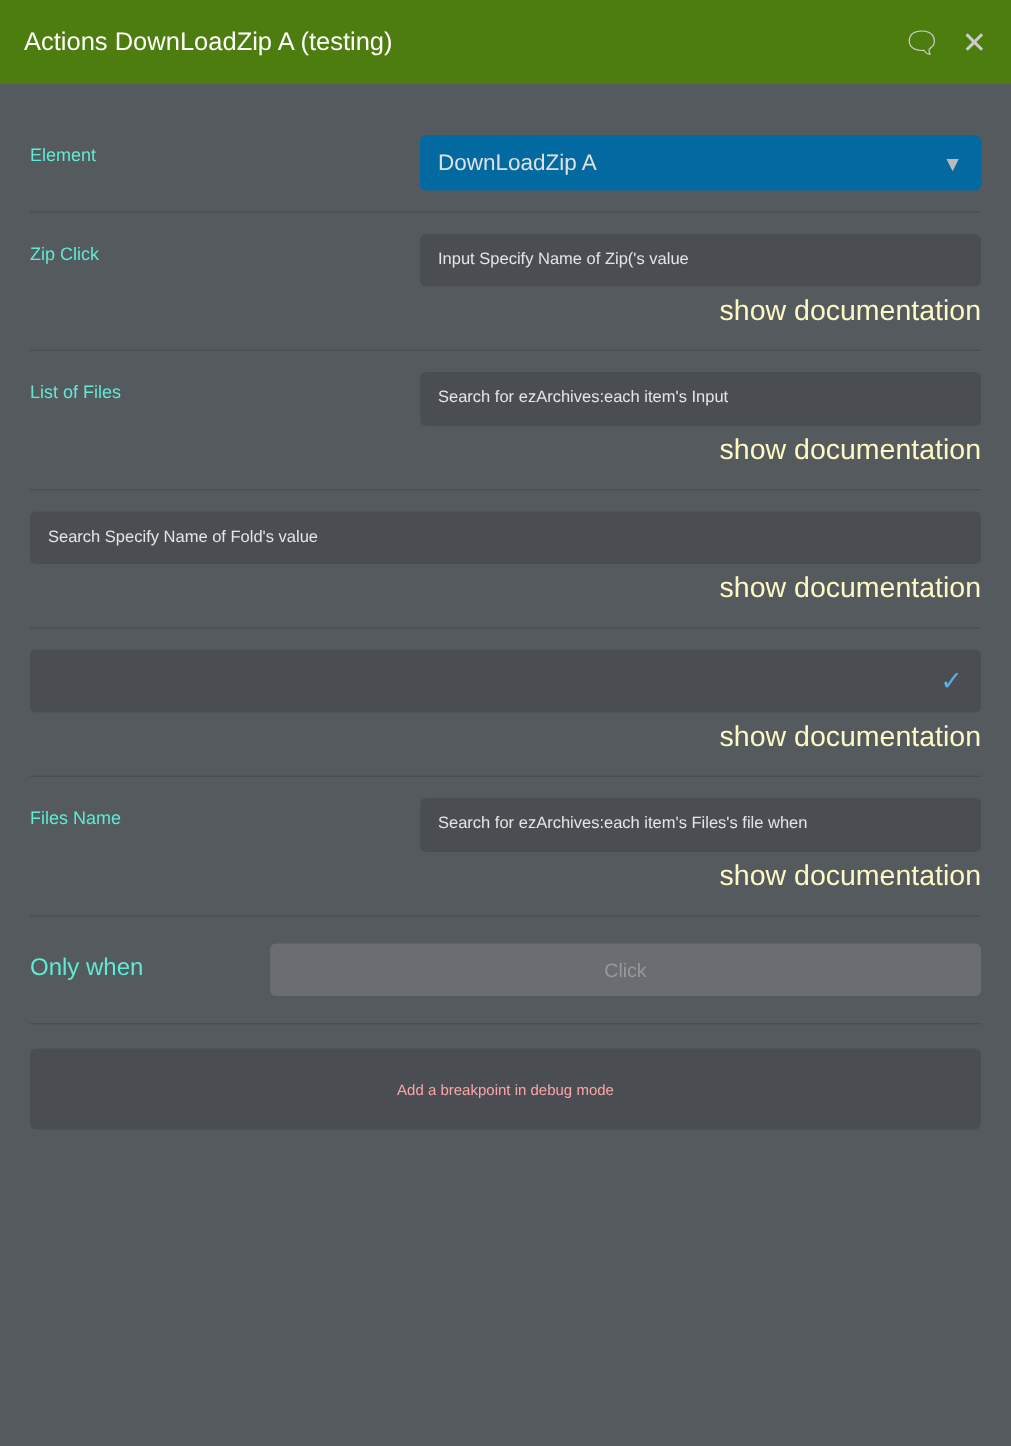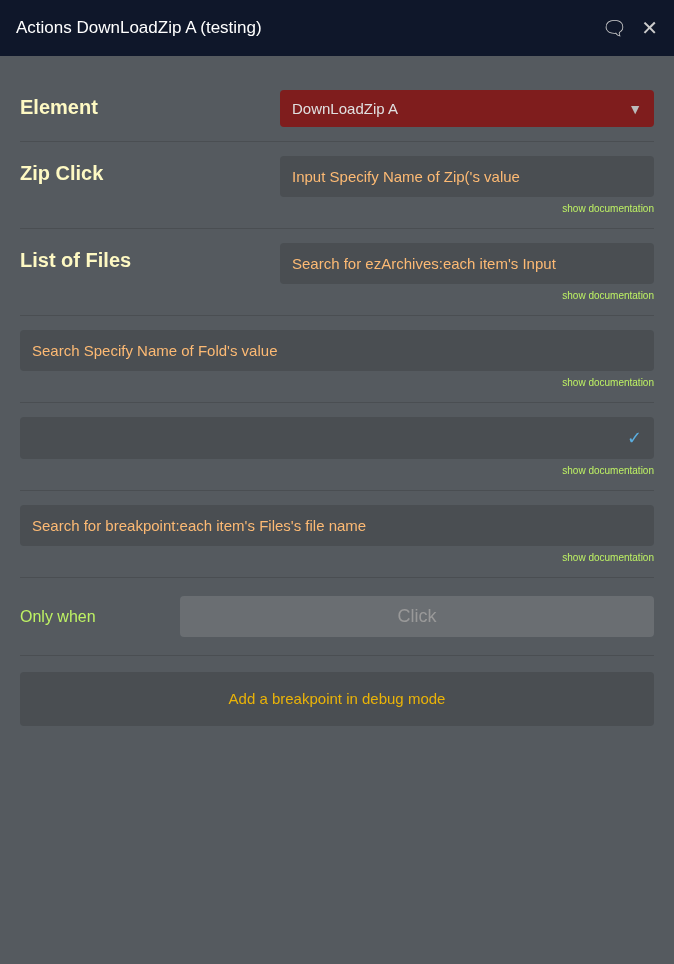--- a/index.html
+++ b/index.html
@@ -10,21 +10,21 @@
 
     body {
       width: 674px;
       min-height: 964px;
       background: #555a5f;
       font-family: Arial, sans-serif;
       color: #e0e0e0;
     }
 
     .title-bar {
-      background: #0f172a;
+      background: #4d7c0f;
       display: flex;
       align-items: center;
       justify-content: space-between;
       padding: 10px 16px;
       height: 56px;
       gap: 33px;
     }
 
     .title-bar-text {
       color: #ffffff;
@@ -52,34 +52,33 @@
       display: flex;
       align-items: flex-start;
       margin-bottom: 0;
       padding: 14px 0;
       border-bottom: 1px solid #4a4e52;
     }
 
     .field-label {
       width: 260px;
       min-width: 260px;
-      font-size: 20px;
-      color: #fef9c3;
+      font-size: 12px;
+      color: #5eead4;
       padding-top: 6px;
-      font-weight: bold;
     }
 
     .field-control {
       flex: 1;
       display: flex;
       flex-direction: column;
     }
 
     .dropdown-control {
-      background: #7f1d1d;
+      background: #0369a1;
       border: none;
       border-radius: 4px;
       padding: 10px 12px;
       color: #e0e0e0;
       font-size: 15px;
       display: flex;
       align-items: center;
       justify-content: space-between;
       cursor: pointer;
     }
@@ -87,29 +86,29 @@
     .dropdown-arrow {
       font-size: 14px;
       color: #bbb;
     }
 
     .blue-value {
       background: #4a4e52;
       border: none;
       border-radius: 4px;
       padding: 10px 12px;
-      color: #fdba74;
-      font-size: 15px;
+      color: #e5e5e5;
+      font-size: 11px;
       cursor: pointer;
       line-height: 1.4;
     }
 
     .show-doc {
-      color: #bef264;
-      font-size: 10px;
+      color: #fef9c3;
+      font-size: 19px;
       text-align: right;
       margin-top: 6px;
       cursor: pointer;
     }
 
     .checkbox-control {
       background: #4a4e52;
       border-radius: 4px;
       display: flex;
       align-items: center;
@@ -126,47 +125,47 @@
     .only-when-row {
       display: flex;
       align-items: center;
       padding: 18px 0;
       border-bottom: 1px solid #4a4e52;
       margin: 0 -0px;
     }
 
     .only-when-label {
       font-size: 16px;
-      color: #bef264;
+      color: #5eead4;
       width: 160px;
       min-width: 160px;
     }
 
     .click-button {
       background: #6a6e72;
       border: none;
       border-radius: 4px;
       color: #999;
-      font-size: 18px;
+      font-size: 13px;
       padding: 10px 28px;
       cursor: pointer;
       flex: 1;
     }
 
     .breakpoint-row {
       padding: 18px 0;
       background: #4a4e52;
       border-radius: 4px;
       margin-top: 4px;
       text-align: center;
     }
 
     .breakpoint-label {
-      color: #eab308;
-      font-size: 15px;
+      color: #fca5a5;
+      font-size: 10px;
       cursor: pointer;
     }
 
     .bottom-section {
       padding: 0 20px 20px 20px;
     }
   </style>
 </head>
 <body>
 
@@ -216,22 +215,23 @@
   <div class="field-row">
     <div class="field-control">
       <div class="checkbox-control">
         <span class="checkmark">✓</span>
       </div>
       <div class="show-doc">show documentation</div>
     </div>
   </div>
 
   <div class="field-row">
-    <div class="field-control">
-      <div class="blue-value">Search for breakpoint:each item's Files's file name</div>
+    <div class="field-label">Files Name</div>
+    <div class="field-control">
+      <div class="blue-value">Search for ezArchives:each item's Files's file when</div>
       <div class="show-doc">show documentation</div>
     </div>
   </div>
 
 </div>
 
 <div class="bottom-section">
 
   <div class="only-when-row">
     <div class="only-when-label">Only when</div>

